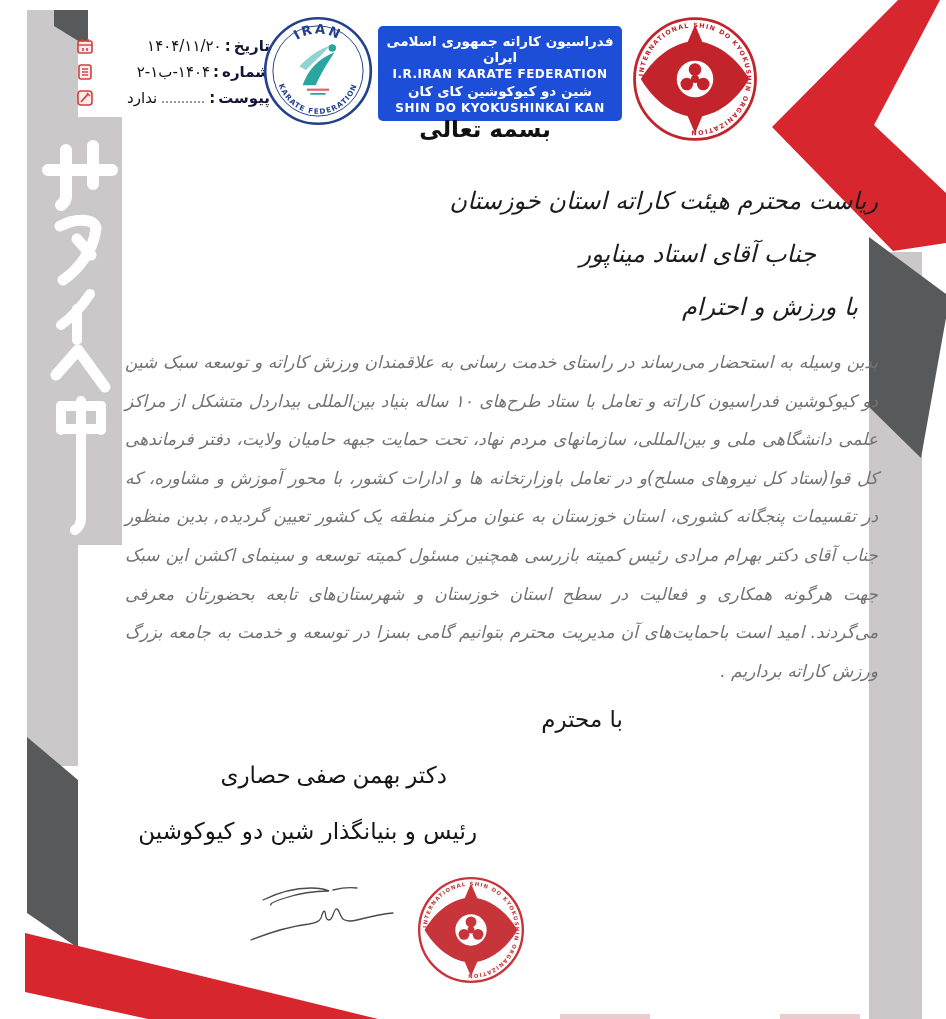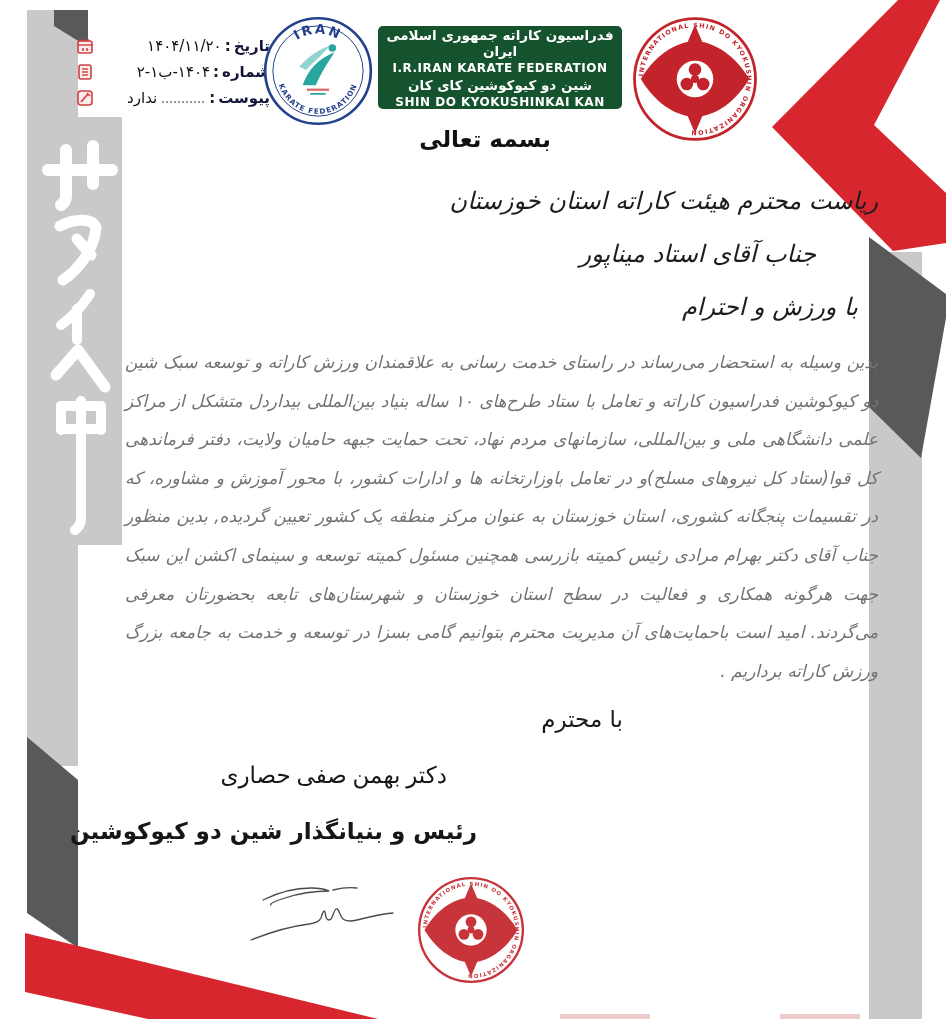--- a/index.html
+++ b/index.html
@@ -17,47 +17,47 @@
   .meta-row { display:flex; justify-content:space-between; align-items:center; height:26px; }
   .meta-text { display:flex; align-items:center; gap:3px; font-size:15px; color:#1d1d1d; }
   .meta-label { font-weight:bold; color:#14143a; }
   .meta-sep { font-weight:bold; }
   .meta-value { color:#111; }
   .force-ltr { direction:ltr; unicode-bidi:bidi-override; }
   .dots { display:inline-block; width:42px; border-bottom:2px dotted #9a9a9a; height:10px; margin:0 2px; }
 
   
   .banner {
-    left:378px; top:26px; width:244px; height:83px;
-    background:#14532d; border-radius:5px;
+    left:378px; top:26px; width:244px; height:95px;
+    background:#1d4ed8; border-radius:5px;
     display:flex; flex-direction:column; justify-content:center; align-items:center;
     gap:2px; color:#fff; text-align:center; padding:4px 6px;
   }
   .banner .fa { font-size:13.5px; font-weight:bold; direction:rtl; }
   .banner .en { font-size:12px; font-weight:bold; letter-spacing:.5px; }
 
   
   .bismillah {
-    left:125px; top:126px; width:720px; text-align:center;
+    left:125px; top:116px; width:720px; text-align:center;
     font-size:23px; font-weight:bold; color:#111; direction:rtl;
   }
   .letter-body {
     left:125px; top:181px; width:753px; direction:rtl; text-align:right; color:#1c1c1c;
   }
   .greet { font-size:24px; line-height:30px;font-style:italic; }
   .greet-1 { margin-top:5px; }
   .greet-2 { margin-top:23px; padding-right:62px; }
   .greet-3 { margin-top:23px; padding-right:20px; }
   .para {
     margin-top:21px; font-size:17px; line-height:38.6px;
     text-align:justify; text-align-last:right; color:#737373;font-style:italic;
   }
   .closing { top:706px; right:323px; font-size:23px; direction:rtl; color:#191919; }
   .sig-name { top:762px; right:499px; font-size:23px; direction:rtl; color:#161616;font-family:Liberation Serif, serif; }
-  .sig-title { top:818px; right:469px; font-size:23px; direction:rtl; color:#161616;font-weight:bold; }
+  .sig-title { top:818px; right:469px; font-size:23px; direction:rtl; color:#161616; }
 </style>
 </head>
 <body>
 
 <div id="page">
 
   <svg class="abs" style="left:0;top:0;" width="946" height="1019" viewBox="0 0 946 1019">
 
     <rect x="27" y="10" width="51" height="756" fill="#cbc8c9"></rect>
     <rect x="78" y="117" width="44" height="428" fill="#cbc8c9"></rect>

